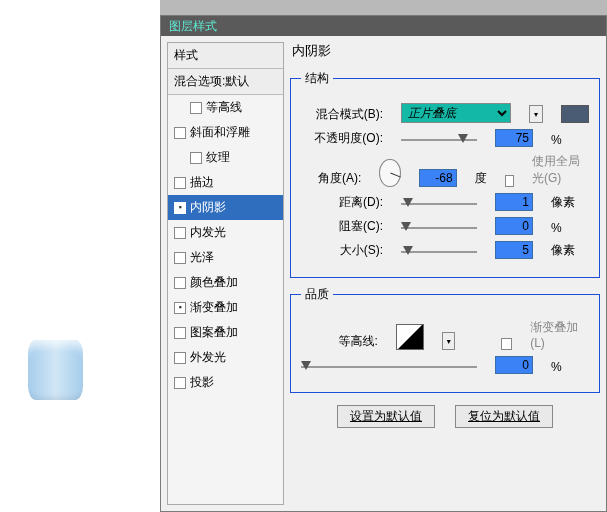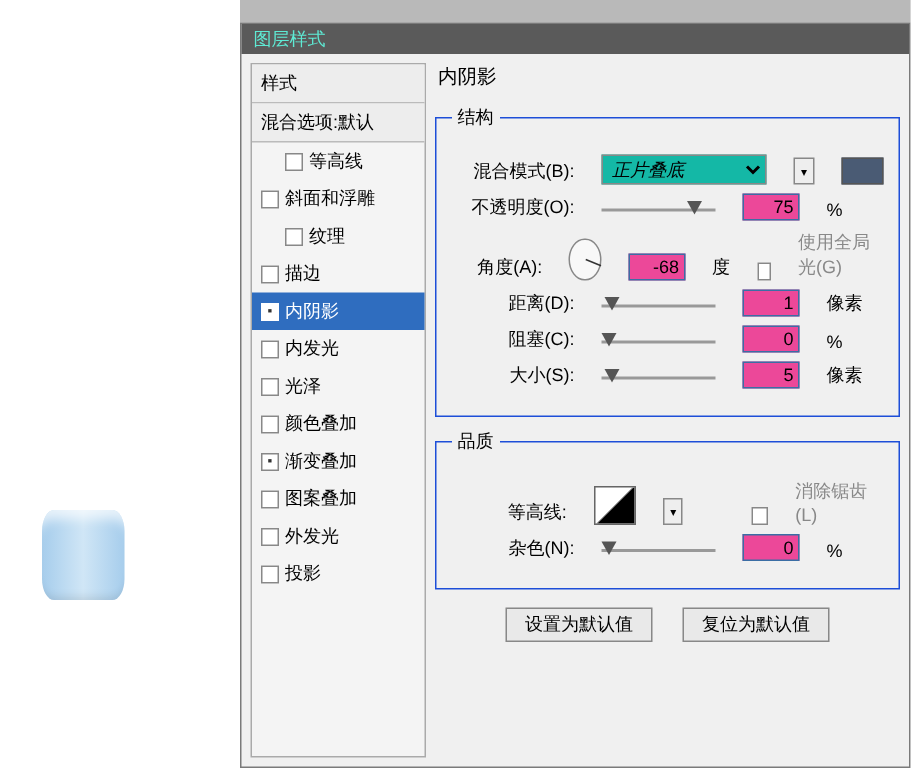--- a/index.html
+++ b/index.html
@@ -22,26 +22,26 @@
   fieldset { border: 1px solid #1d4ed8; padding: 10px 10px 12px 10px; }
   legend { padding: 0 4px; }
   .row { display: flex; align-items: flex-end; margin: 6px 0; gap: 18px; }
   .lbl { width: 82px; text-align: right; }
   select { height: 20px; border: 1px solid #888; background: #14b8a6; font-size: 12px; padding: 0 2px; font-style: italic; }
   .swatch { width: 28px; height: 18px; border: 1px solid #555; background: #4a5b74; }
   .drop { width: 14px; height: 18px; border: 1px solid #888; background: #eee; display: flex; align-items: center; justify-content: center; font-size: 8px; }
   .slider { flex: 1; height: 14px; position: relative; }
   .track { position: absolute; top: 6px; left: 0; right: 0; height: 2px; background: #999; }
   .thumb { position: absolute; top: 1px; width: 0; height: 0; border-left: 5px solid transparent; border-right: 5px solid transparent; border-top: 9px solid #555; }
-  .num { width: 38px; height: 18px; border: 1px solid #3b6ea5; background: #ec4899; text-align: right; padding: 1px 3px; font-size: 12px; }
+  .num { width: 38px; height: 18px; border: 1px solid #3b6ea5; background: #3b82f6; text-align: right; padding: 1px 3px; font-size: 12px; }
   .unit { width: 38px; }
   .dial { width: 28px; height: 28px; border: 1px solid #888; border-radius: 50%; background: #f8f8f8; position: relative; }
   .dial::after { content: ""; position: absolute; left: 50%; top: 50%; width: 1px; height: 11px; background: #333; transform-origin: top center; transform: rotate(-68deg); }
   .contour { width: 30px; height: 26px; border: 1px solid #666; background: linear-gradient(135deg,#fff 0%,#fff 48%,#000 52%,#000 100%); }
-  .btns { display: flex; gap: 20px; justify-content: center; margin-top: 4px; }
+  .btns { display: flex; gap: 20px; justify-content: center; margin-top: 4px; text-decoration: underline; }
   button.def { padding: 2px 12px; border: 1px solid #888; background: #e9e9e9; }
 </style>
 </head>
 <body>
 
 <div class="canvas">
   <div class="shape"></div>
 </div>
 
 <div class="dlg">
@@ -171,25 +171,24 @@
 
       <fieldset>
         <legend>品质</legend>
 
         <div class="row">
           <span class="lbl">等高线:</span>
           <div class="contour"></div>
           <span class="drop">▾</span>
           <span style="width:10px"></span>
           <span class="chk"></span>
-          <span style="color:#888">消除锯齿(L)</span>
-        </div>
-
-        <div class="row">
-          <span class="lbl">杂色(N):</span>
+          <span style="color:#888">渐变叠加(L)</span>
+        </div>
+
+        <div class="row">
           <div class="slider">
               <div class="track"></div>
               <div class="thumb" style="left:0%"></div>
             </div>
           <input class="num" value="0" style="">
           <span class="unit">%</span>
         </div>
       </fieldset>
 
       <div class="btns">

